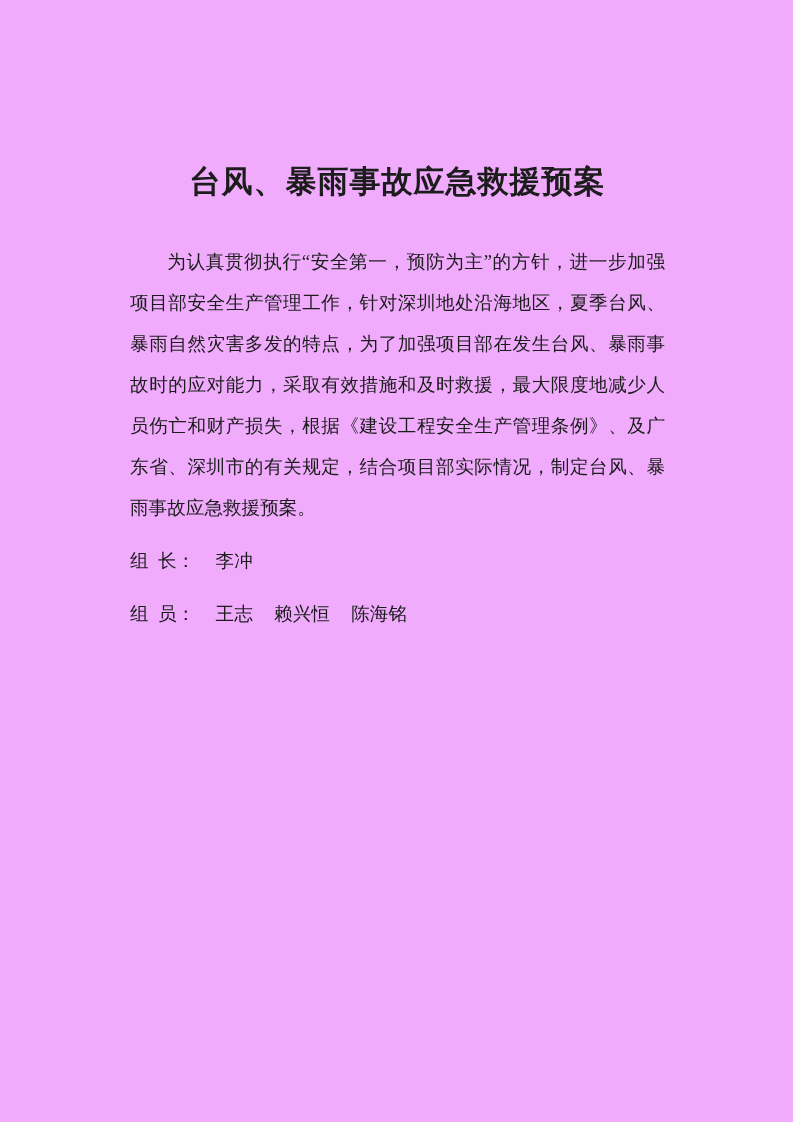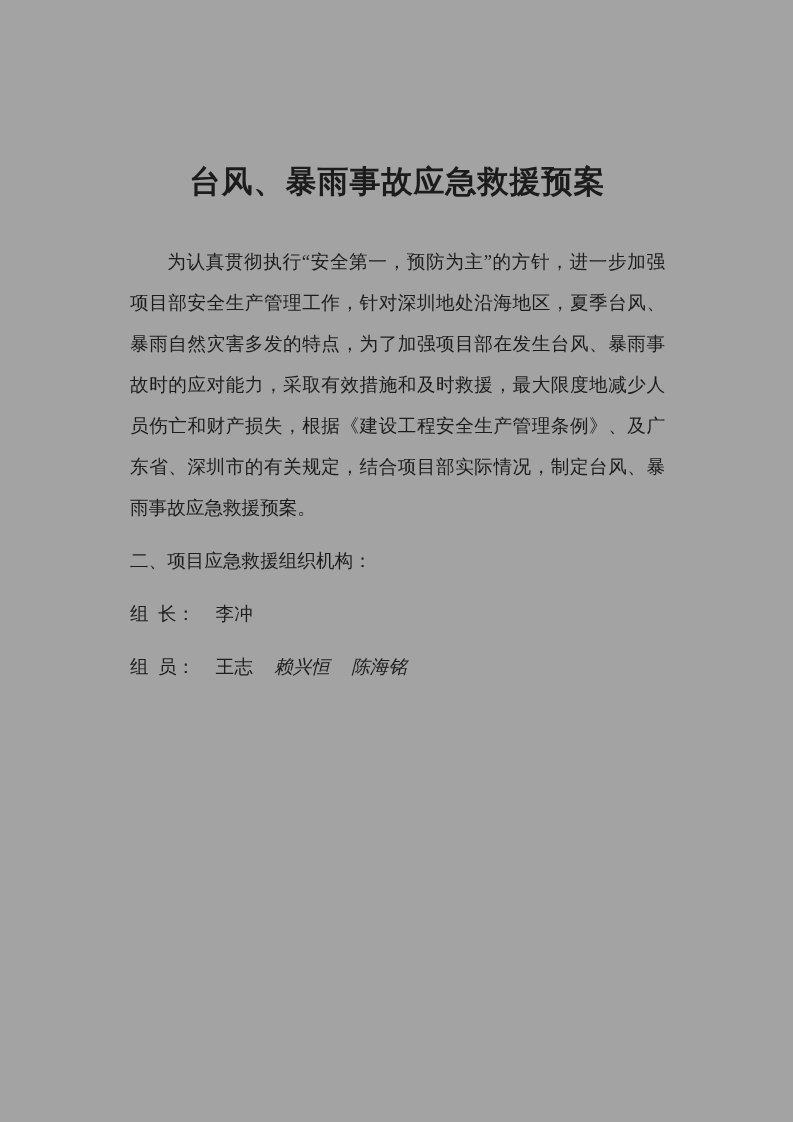--- a/index.html
+++ b/index.html
@@ -4,21 +4,21 @@
 <style>
   html, body {
     margin: 0;
     padding: 0;
     background: #ffffff;
   }
   .page {
     position: relative;
     width: 793px;
     height: 1122px;
-    background: #a3a3a3;
+    background: #f0abfc;
     box-sizing: border-box;
     padding: 163px 116px 0 118px;
     font-family: "Liberation Serif", "DejaVu Serif", serif;
     color: #1c1c1c;
     overflow: hidden;
   }
   .doc-title {
     margin: 0 0 40px 0;
     text-align: center;
     font-size: 31px;
@@ -45,34 +45,32 @@
   }
   .role-line {
     text-align: left;
     white-space: pre-wrap;
   }
   .role-name {
     margin-left: 1.1em;
   }
   .role-name-gap {
     margin-left: 1.15em;
-    font-style: italic;
   }
 </style>
 </head>
 <body>
 
 <div class="page">
 
   <h1 class="doc-title">台风、暴雨事故应急救援预案</h1>
 
   <p class="para first-indent">为认真贯彻执行“安全第一，预防为主”的方针，进一步加强项目部安全生产管理工作，针对深圳地处沿海地区，夏季台风、暴雨自然灾害多发的特点，为了加强项目部在发生台风、暴雨事故时的应对能力，采取有效措施和及时救援，最大限度地减少人员伤亡和财产损失，根据《建设工程安全生产管理条例》、及广东省、深圳市的有关规定，结合项目部实际情况，制定台风、暴雨事故应急救援预案。</p>
 
 
 
-  <p class="para plain-line">二、项目应急救援组织机构：</p>
 
 
   <p class="para role-line"><span>组  长：</span><span class="role-name">李冲</span></p>
 
   <p class="para role-line"><span>组  员：</span><span class="role-name">王志</span><span class="role-name-gap">赖兴恒</span><span class="role-name-gap">陈海铭</span></p>
 
 </div>
 
 </body></html>

